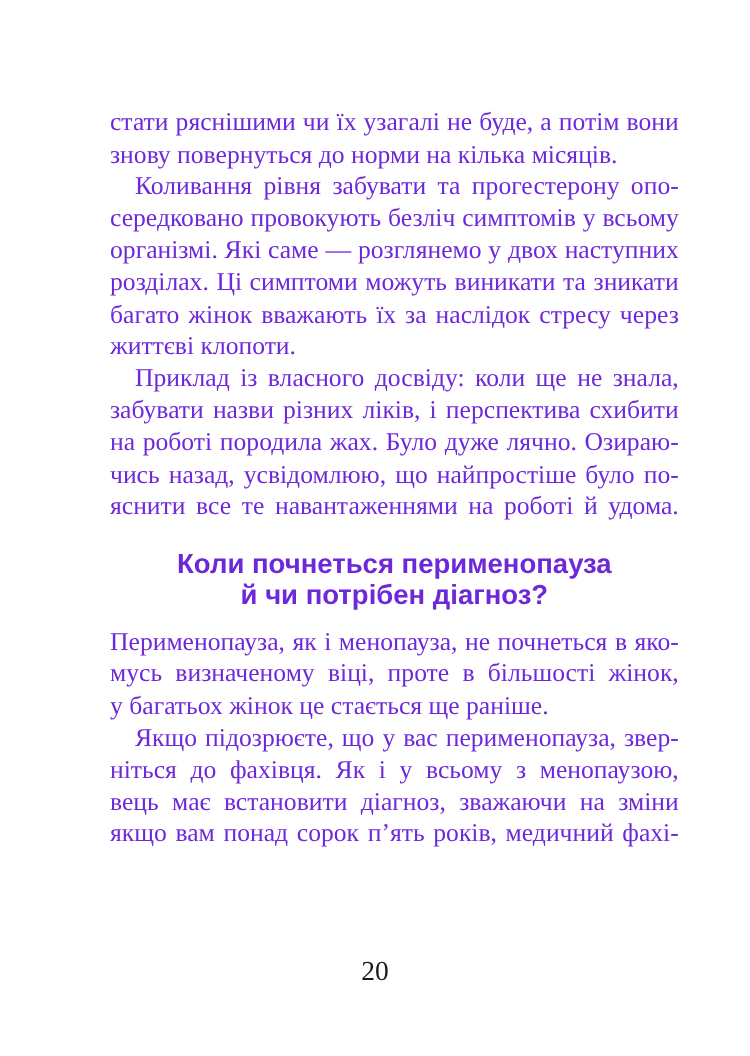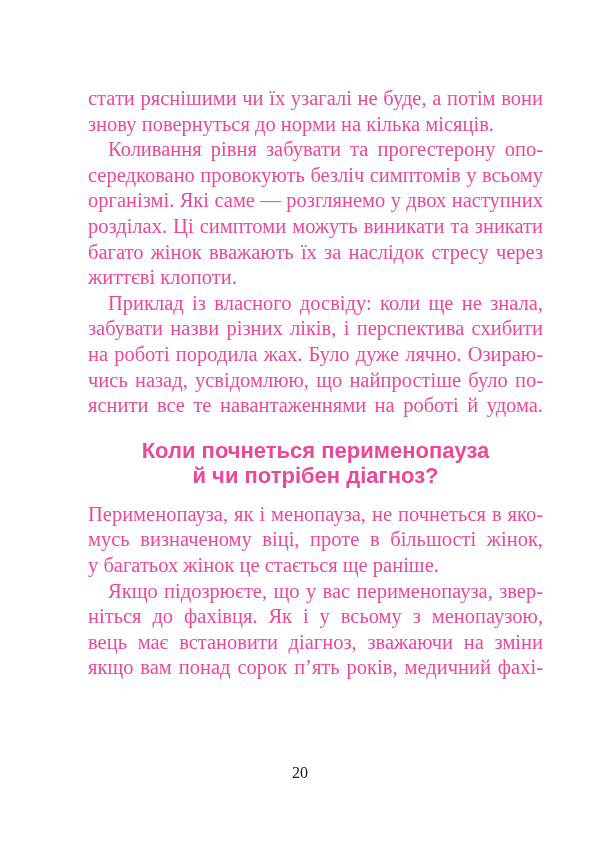--- a/index.html
+++ b/index.html
@@ -1,27 +1,27 @@
 <!DOCTYPE html>
 <html><head>
 <meta charset="utf-8">
 <style>
   html, body { margin:0; padding:0; background:#ffffff; }
   body { width:600px; height:845px; position:relative; overflow:hidden; }
-  .page { position:absolute; left:88px; top:86px; width:455px; color:#ec4899;
+  .page { position:absolute; left:88px; top:86px; width:455px; color:#6d28d9;
           font-family:"Liberation Serif", serif; font-size:20.5px; }
   .line { height:25.6px; line-height:25.6px; white-space:nowrap; text-align:justify; text-align-last:justify; }
   .line.last { text-align-last:left; }
   .line.indent { padding-left:20px; }
   .heading { text-align:center; font-family:"Liberation Sans", sans-serif; font-weight:bold; font-size:22px;
              line-height:25px; height:25px; white-space:nowrap; }
   .gap-top { margin-top:19px; }
   .gap-bottom { margin-bottom:14px; }
   .pagenum { position:absolute; left:0; width:600px; top:764px; text-align:center;
-             font-family:"Liberation Serif", serif; font-size:16px; color:#1a1a1a; }
+             font-family:"Liberation Serif", serif; font-size:22px; color:#1a1a1a; }
 </style>
 </head>
 <body>
 
 <div class="page">
   <div>
     <div class="line">стати ряснішими чи їх узагалі не буде, а потім вони</div>
     <div class="line last">знову повернуться до норми на кілька місяців.</div>
   </div>
 

